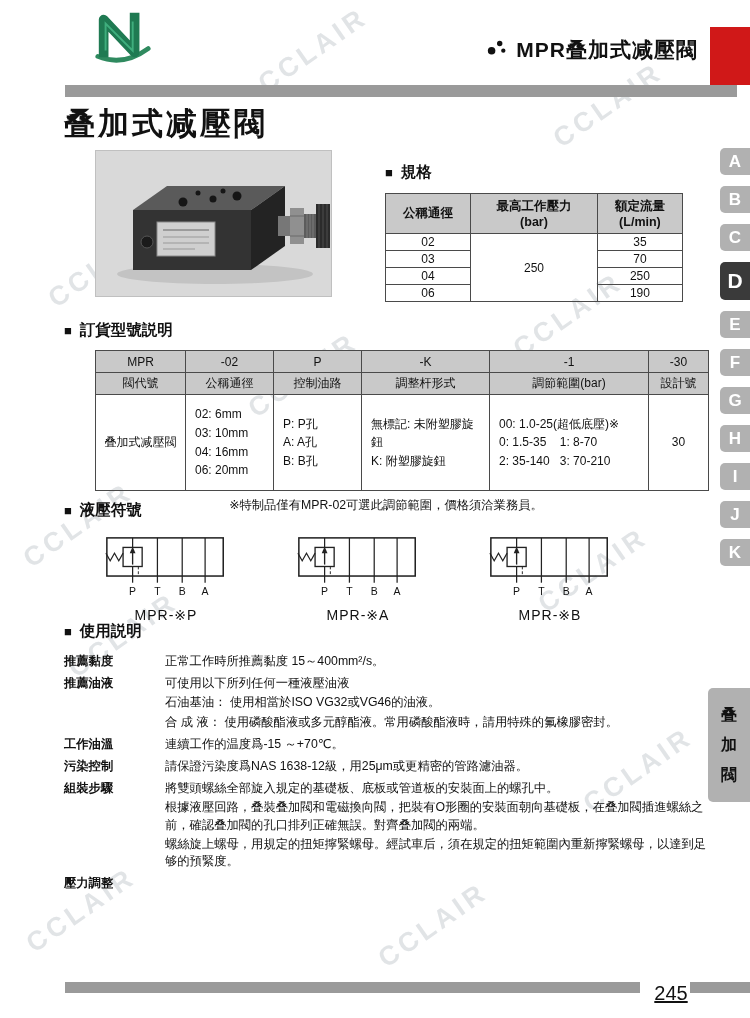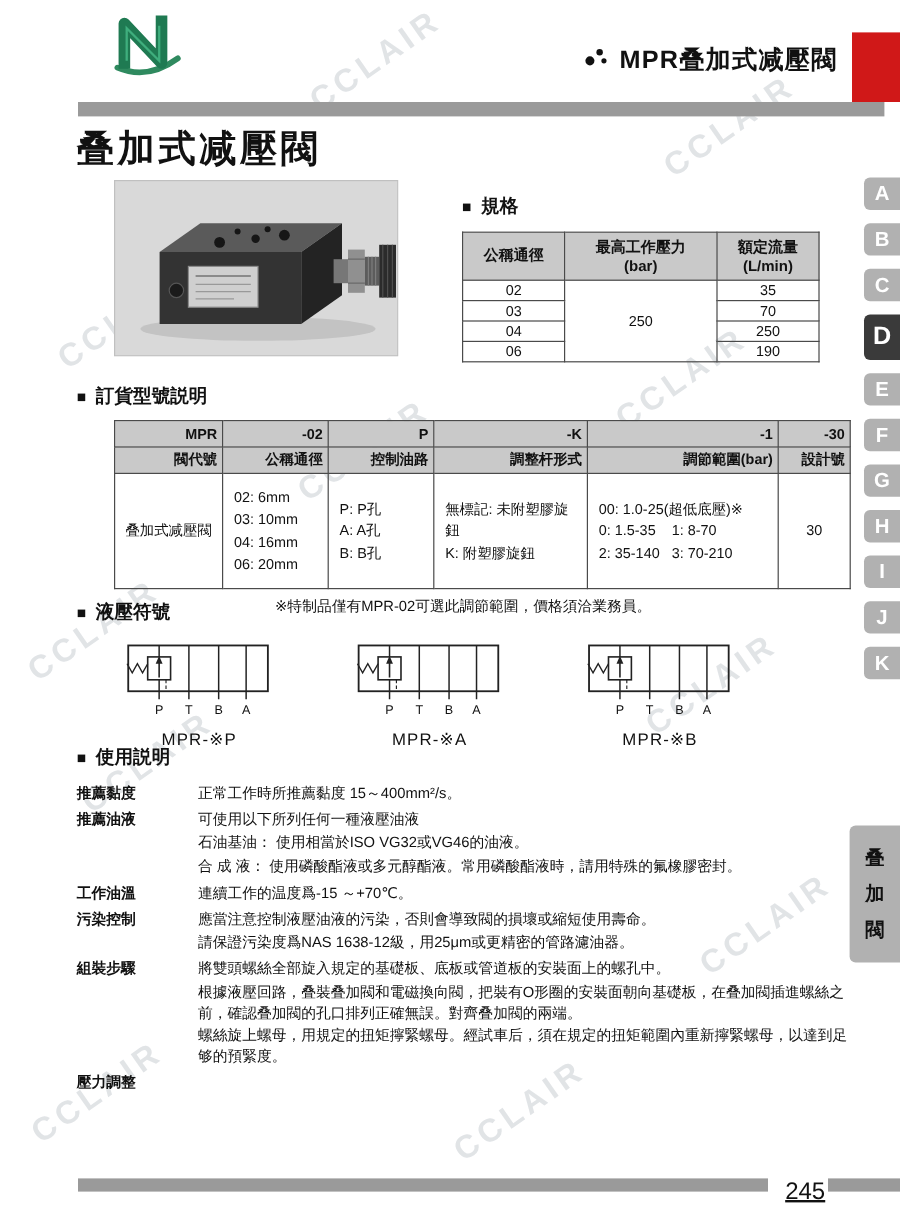--- a/index.html
+++ b/index.html
@@ -44,21 +44,21 @@
   .spec { position:absolute; top:162px; left:385px; width:305px; }
   #specTable { border-collapse:collapse; width:298px; margin-top:10px; text-align:center; font-size:12px; }
   #specTable th, #specTable td { border:1px solid #4a4a4a; }
   #specTable th { background:var(--table-header-bg,#c9c9c9); white-space:pre-line; font-size:12.5px; height:40px; font-weight:bold; }
   #specTable td { height:17px; background:transparent; }
 
   
   .ordering { position:absolute; top:320px; left:64px; width:650px; }
   #orderTable { border-collapse:collapse; table-layout:fixed; width:613px; margin:9px 0 0 31px; font-size:12px; }
   #orderTable td { border:1px solid #4a4a4a; vertical-align:middle; padding:2px 4px; }
-  #orderTable td.gray { background:var(--table-header-bg,#c9c9c9); text-align:right; font-weight:bold; height:22px; }
+  #orderTable td.gray { background:var(--table-header-bg,#c9c9c9); text-align:center; font-weight:normal; height:22px; }
   #orderTable td.center { text-align:center; }
   #orderTable td.left { text-align:left; padding-left:9px; }
   #orderTable .cell-lines div { white-space:pre-wrap; line-height:1.55; }
   .order-note { margin:6px 2px 0 0; text-align:center; font-size:12.3px; width:644px; }
 
   
   .symbols { position:absolute; top:500px; left:64px; width:620px; }
   .symbol-row { display:flex; gap:68px; padding-left:40px; margin-top:14px; }
   .symbol { text-align:center; }
   .symbol-label { margin-top:5px; font-size:14px; letter-spacing:1px; }
@@ -338,21 +338,20 @@
           </div>
           <div class="usage-row">
             <div class="term">工作油溫</div>
             <div class="udesc">
               <div>連續工作的温度爲-15 ～+70℃。</div>
             </div>
           </div>
           <div class="usage-row">
             <div class="term">污染控制</div>
             <div class="udesc">
-              <div>應當注意控制液壓油液的污染，否則會導致閥的損壞或縮短使用壽命。</div>
               <div>請保證污染度爲NAS 1638-12級，用25μm或更精密的管路濾油器。</div>
             </div>
           </div>
           <div class="usage-row">
             <div class="term">組裝步驟</div>
             <div class="udesc">
               <div>將雙頭螺絲全部旋入規定的基礎板、底板或管道板的安裝面上的螺孔中。</div>
               <div>根據液壓回路，叠裝叠加閥和電磁換向閥，把裝有O形圈的安裝面朝向基礎板，在叠加閥插進螺絲之前，確認叠加閥的孔口排列正確無誤。對齊叠加閥的兩端。</div>
               <div>螺絲旋上螺母，用規定的扭矩擰緊螺母。經試車后，須在規定的扭矩範圍內重新擰緊螺母，以達到足够的預緊度。</div>
             </div>

